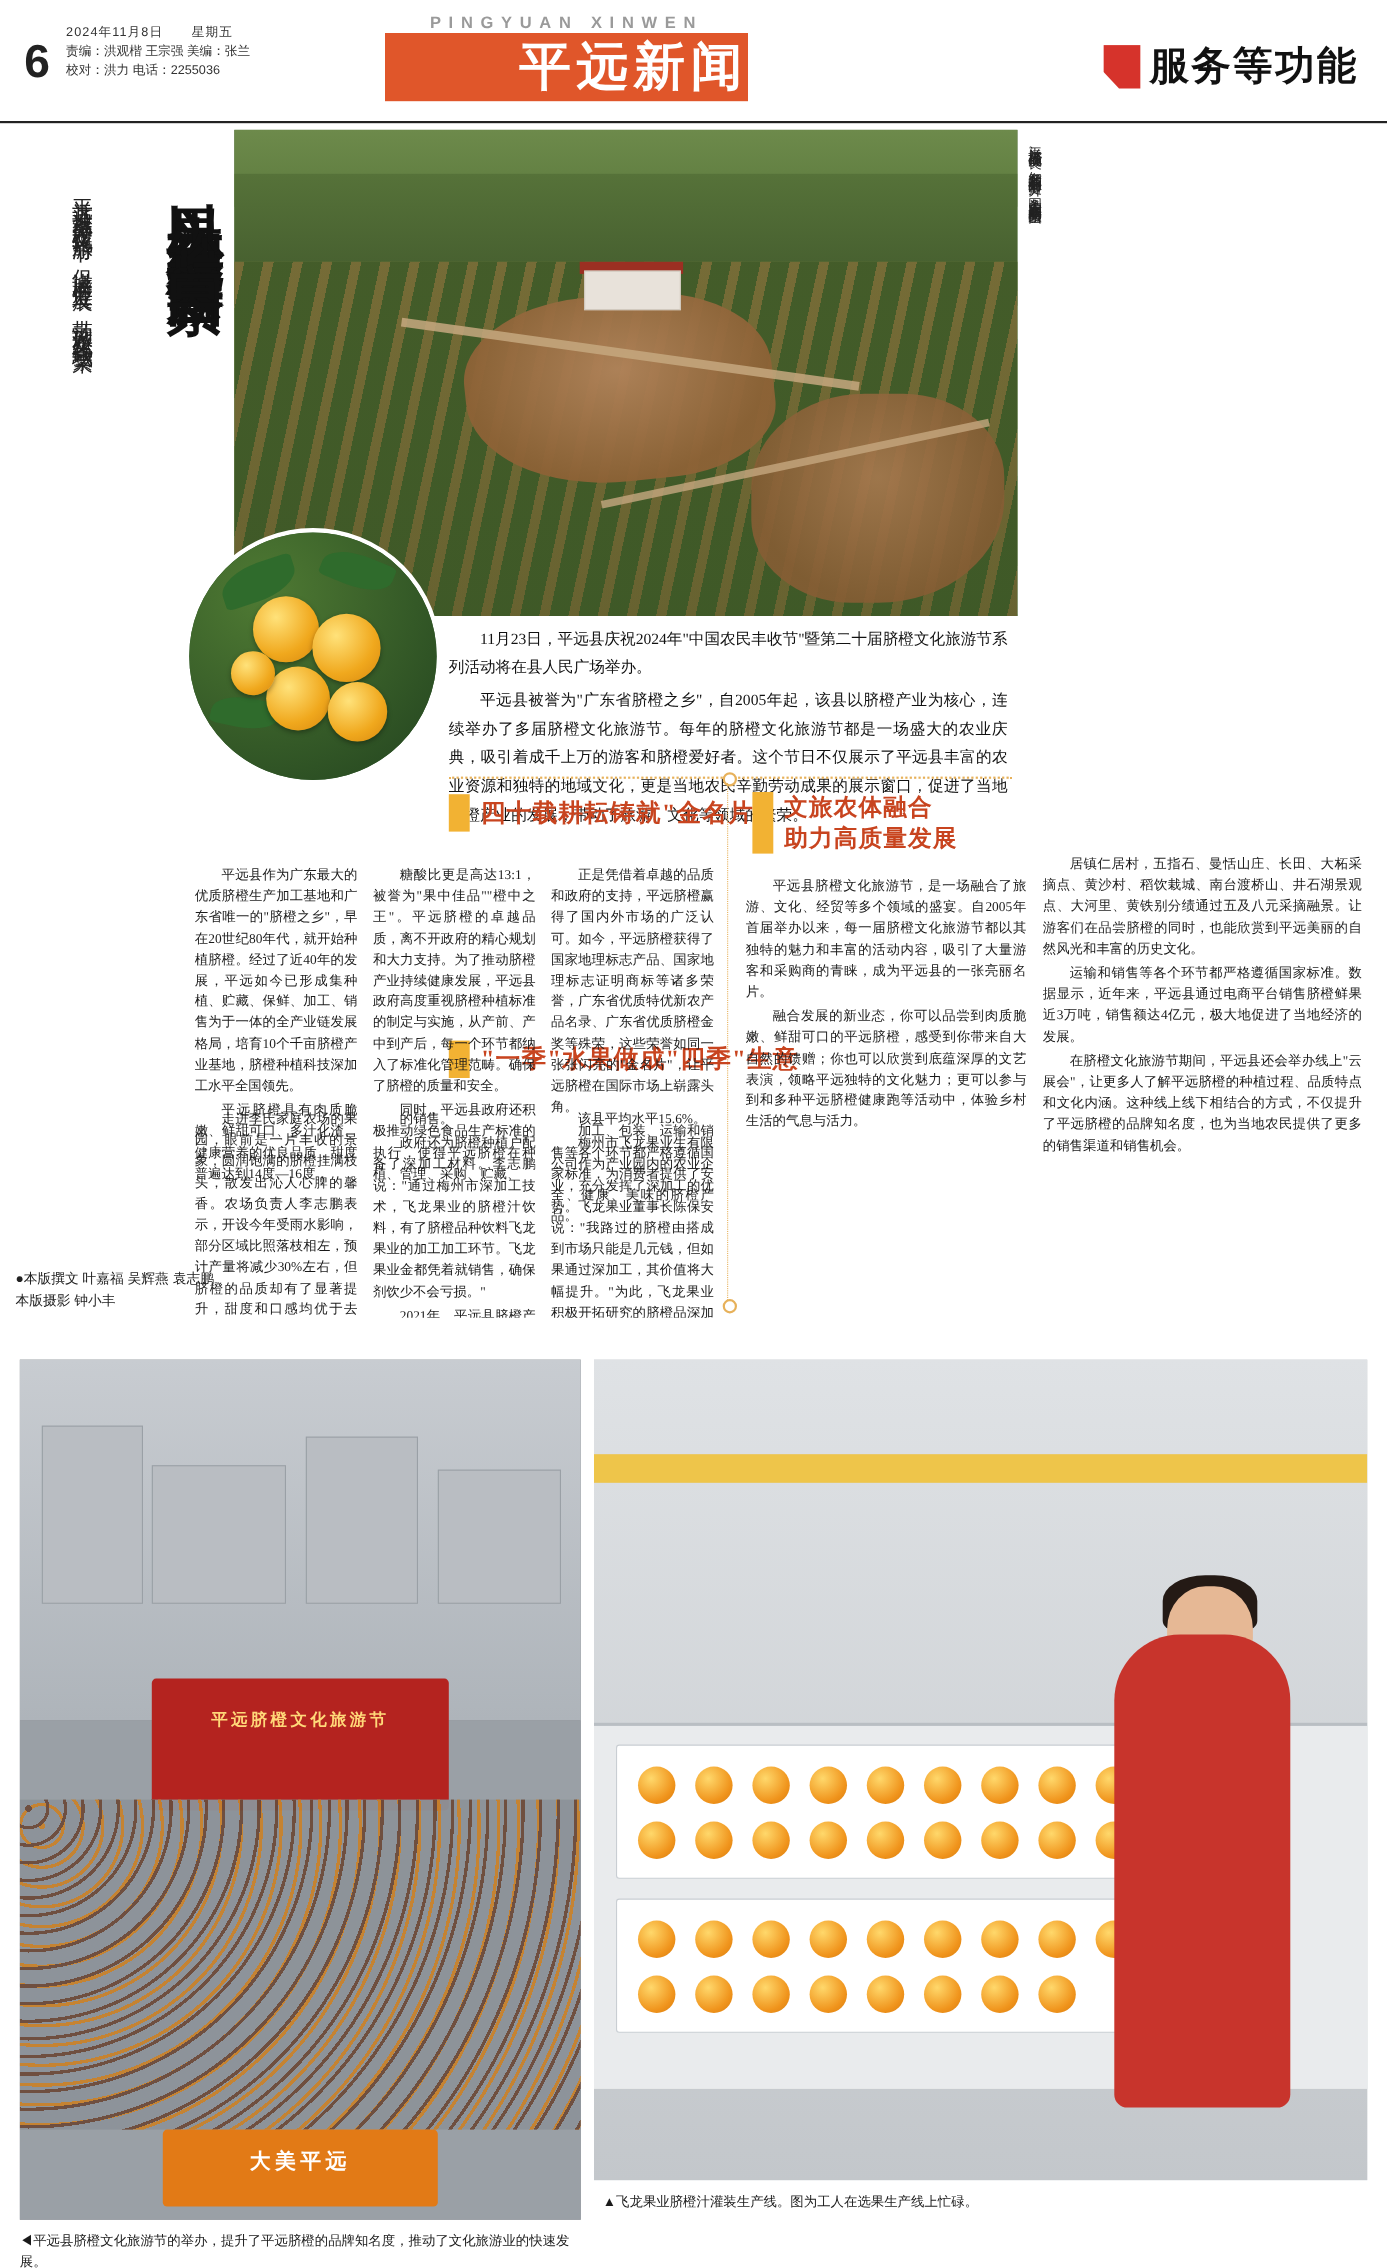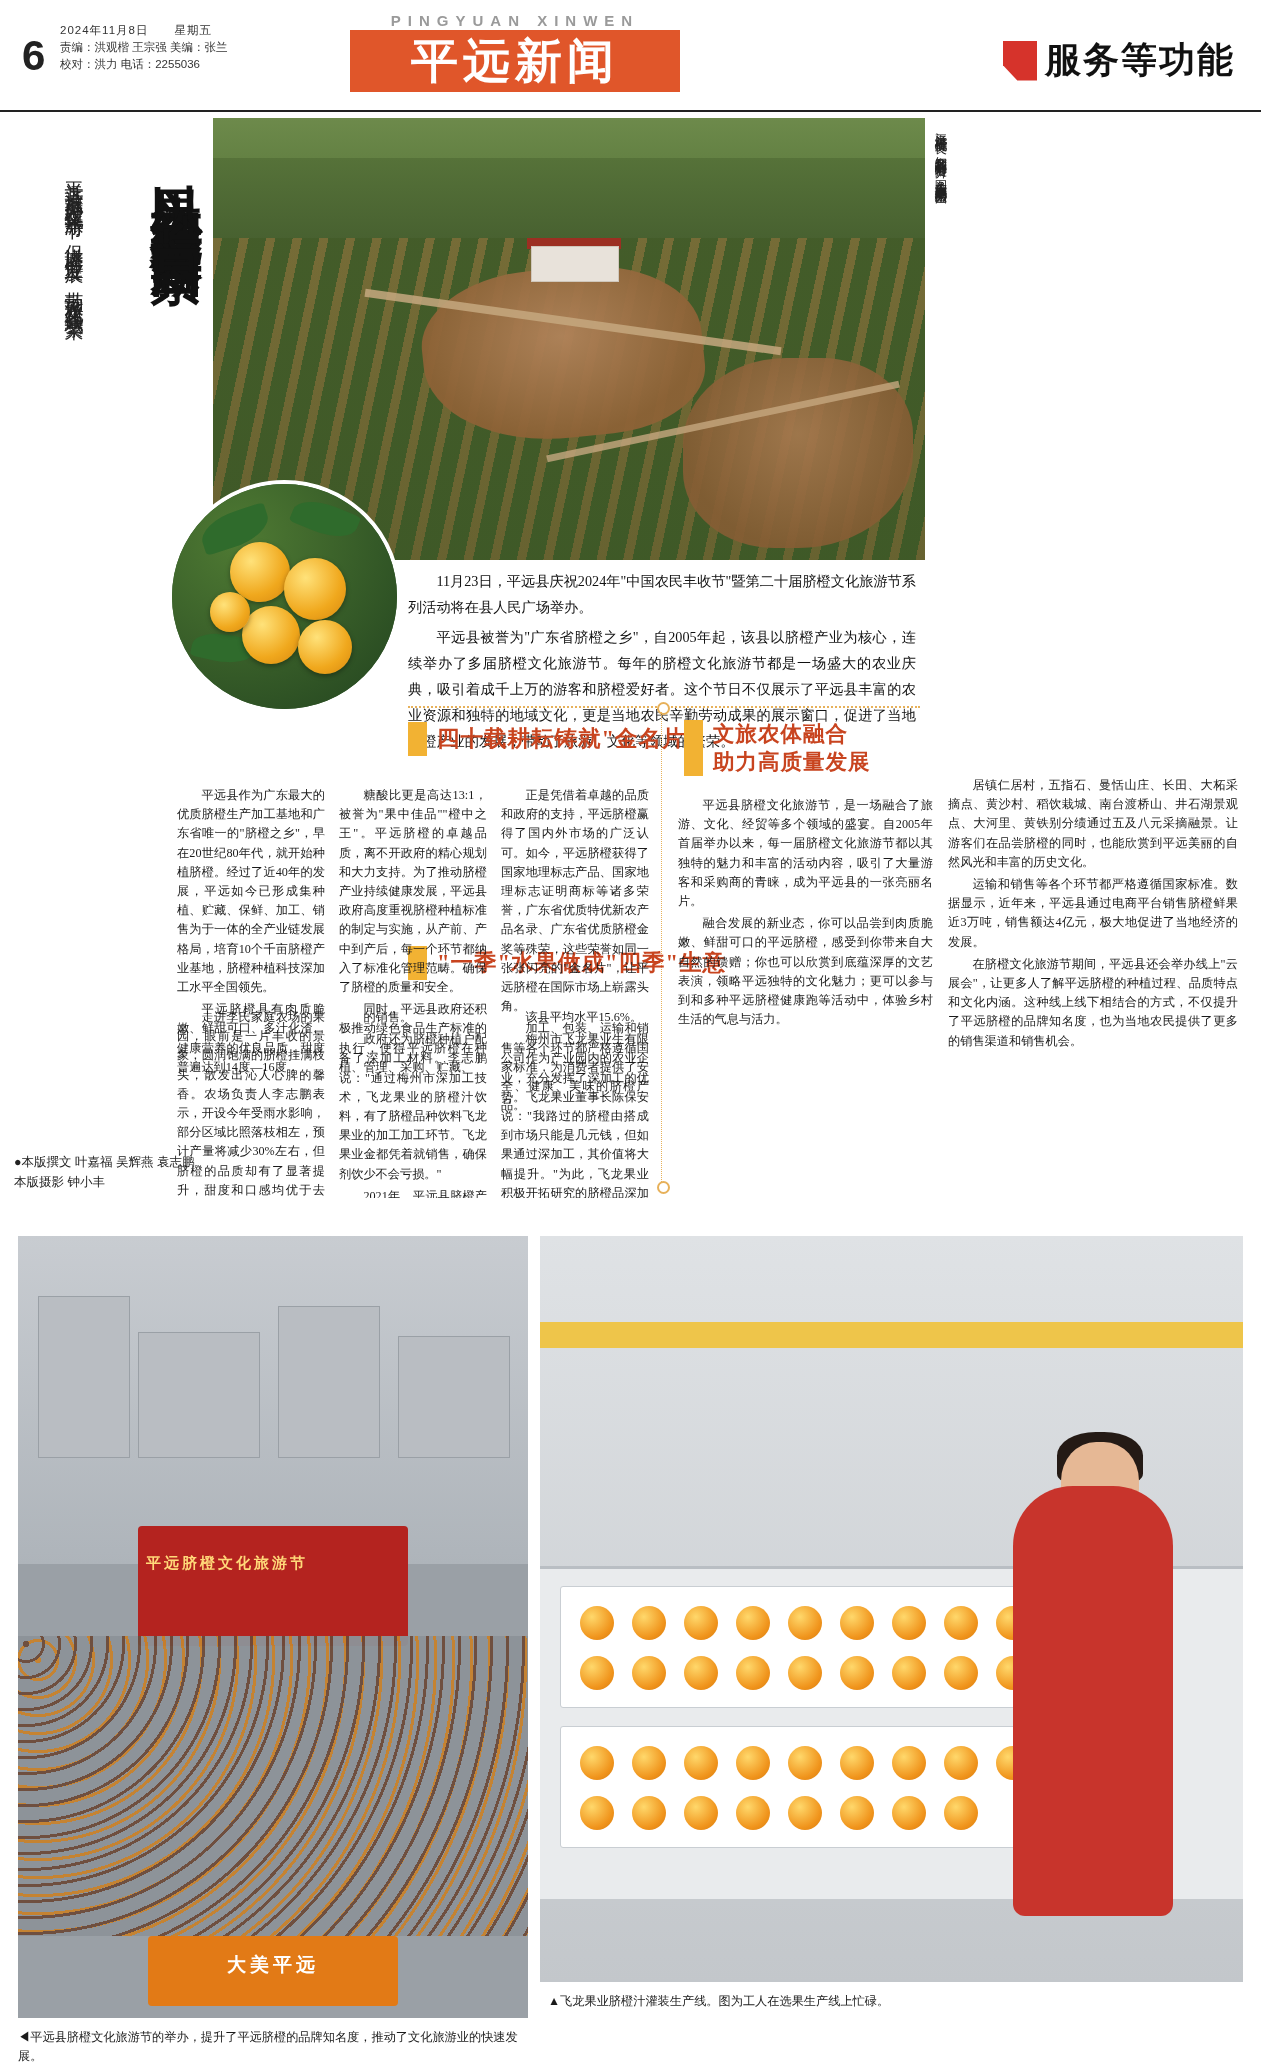--- a/index.html
+++ b/index.html
@@ -2,21 +2,21 @@
 <html><head>
 <meta charset="utf-8">
 <style>
   html,body{margin:0;padding:0;background:#fff;}
   body{width:1261px;height:2062px;position:relative;font-family:"Liberation Serif",serif;color:#1a1a1a;overflow:hidden;}
   .page{position:absolute;left:0;top:0;width:1261px;height:2062px;background:#ffffff;}
 
   
   .masthead{position:absolute;left:0;top:0;width:1261px;height:112px;}
   .pinyin{position:absolute;left:345px;top:12px;width:340px;text-align:center;font-family:"Liberation Sans",sans-serif;letter-spacing:7px;font-size:15px;color:#9a9a9a;font-weight:600;}
-  .mast-title{position:absolute;left:350px;top:30px;width:330px;height:62px;background:#e0562a;color:#fff;font-size:47px;font-weight:bold;letter-spacing:5px;text-align:center;line-height:62px;font-family:"Liberation Serif",serif;}
+  .mast-title{position:absolute;left:350px;top:30px;width:330px;height:62px;background:#e0562a;color:#fff;font-size:47px;font-weight:bold;letter-spacing:5px;text-align:right;line-height:62px;font-family:"Liberation Serif",serif;}
   .pagenum{position:absolute;left:22px;top:32px;font-size:42px;font-weight:bold;color:#222;font-family:"Liberation Sans",sans-serif;}
   .meta{position:absolute;left:60px;top:22px;font-size:11.5px;line-height:17px;color:#333;font-family:"Liberation Sans",sans-serif;}
   .meta .line1{letter-spacing:1px;}
   .meta span.sp{display:inline-block;width:26px;}
   .brand{position:absolute;right:26px;top:36px;display:flex;align-items:center;gap:8px;}
   .brand-mark{width:34px;height:40px;background:#d6332b;clip-path:polygon(0 0,100% 0,100% 100%,42% 100%,0 62%);}
   .brand-txt{font-size:36px;font-weight:bold;letter-spacing:2px;color:#111;font-family:"Liberation Serif",serif;}
   .rule{position:absolute;left:0;top:110px;width:1261px;height:2px;background:#222;}
 
   
@@ -66,21 +66,21 @@
   .col p{margin:0 0 3px 0;text-indent:2em;}
   .vline{position:absolute;width:1px;background:#cfcfcf;}
   .vline.dot{background:none;border-left:1px dotted #e7b15a;}
 
   
   .photo-bl{position:absolute;left:18px;top:1236px;width:510px;height:782px;overflow:hidden;background:#8a8f94;}
   .photo-bl .sky{position:absolute;inset:0 0 58% 0;background:linear-gradient(#c8ccd1,#aeb4ba);}
   .photo-bl .bldg{position:absolute;background:#b9bdc2;border:1px solid #9aa0a6;}
   .photo-bl .ground{position:absolute;left:0;top:42%;width:100%;height:58%;background:#9aa0a6;}
   .photo-bl .stage{position:absolute;left:120px;top:290px;width:270px;height:120px;background:#b4231f;border-radius:4px;}
-  .photo-bl .stagetxt{position:absolute;left:128px;top:318px;width:254px;color:#ffd879;font-size:15px;letter-spacing:3px;font-weight:bold;}
+  .photo-bl .stagetxt{position:absolute;left:128px;top:318px;width:254px;text-align:center;color:#ffd879;font-size:15px;letter-spacing:3px;font-weight:bold;}
   .photo-bl .crowd{position:absolute;left:0;top:400px;width:510px;height:300px;background:
      repeating-radial-gradient(circle at 8px 8px,#6d4b3a 0 3px,transparent 3px 16px),
      repeating-radial-gradient(circle at 20px 24px,#c8822c 0 3px,transparent 3px 18px),#8d9399;opacity:.95;}
   .photo-bl .banner{position:absolute;left:130px;top:700px;width:250px;height:70px;background:#e27a16;border-radius:4px;}
   .photo-bl .bannertxt{position:absolute;left:130px;top:716px;width:250px;text-align:center;color:#fff;font-size:19px;font-weight:bold;letter-spacing:4px;}
   .photo-br{position:absolute;left:540px;top:1236px;width:703px;height:746px;overflow:hidden;background:#c9ccd0;}
   .photo-br .wall{position:absolute;inset:0;background:linear-gradient(#dfe2e5,#c3c7cb);}
   .photo-br .belt{position:absolute;left:0;top:330px;width:703px;height:330px;background:#e9ebed;border-top:3px solid #b9bec3;}
   .photo-br .tray{position:absolute;background:#fff;border:1px solid #c9ced3;border-radius:3px;}
   .photo-br .orange{position:absolute;width:34px;height:34px;border-radius:50%;background:radial-gradient(circle at 35% 32%,#ffd86b,#f0941c 65%,#d67a0d);}

